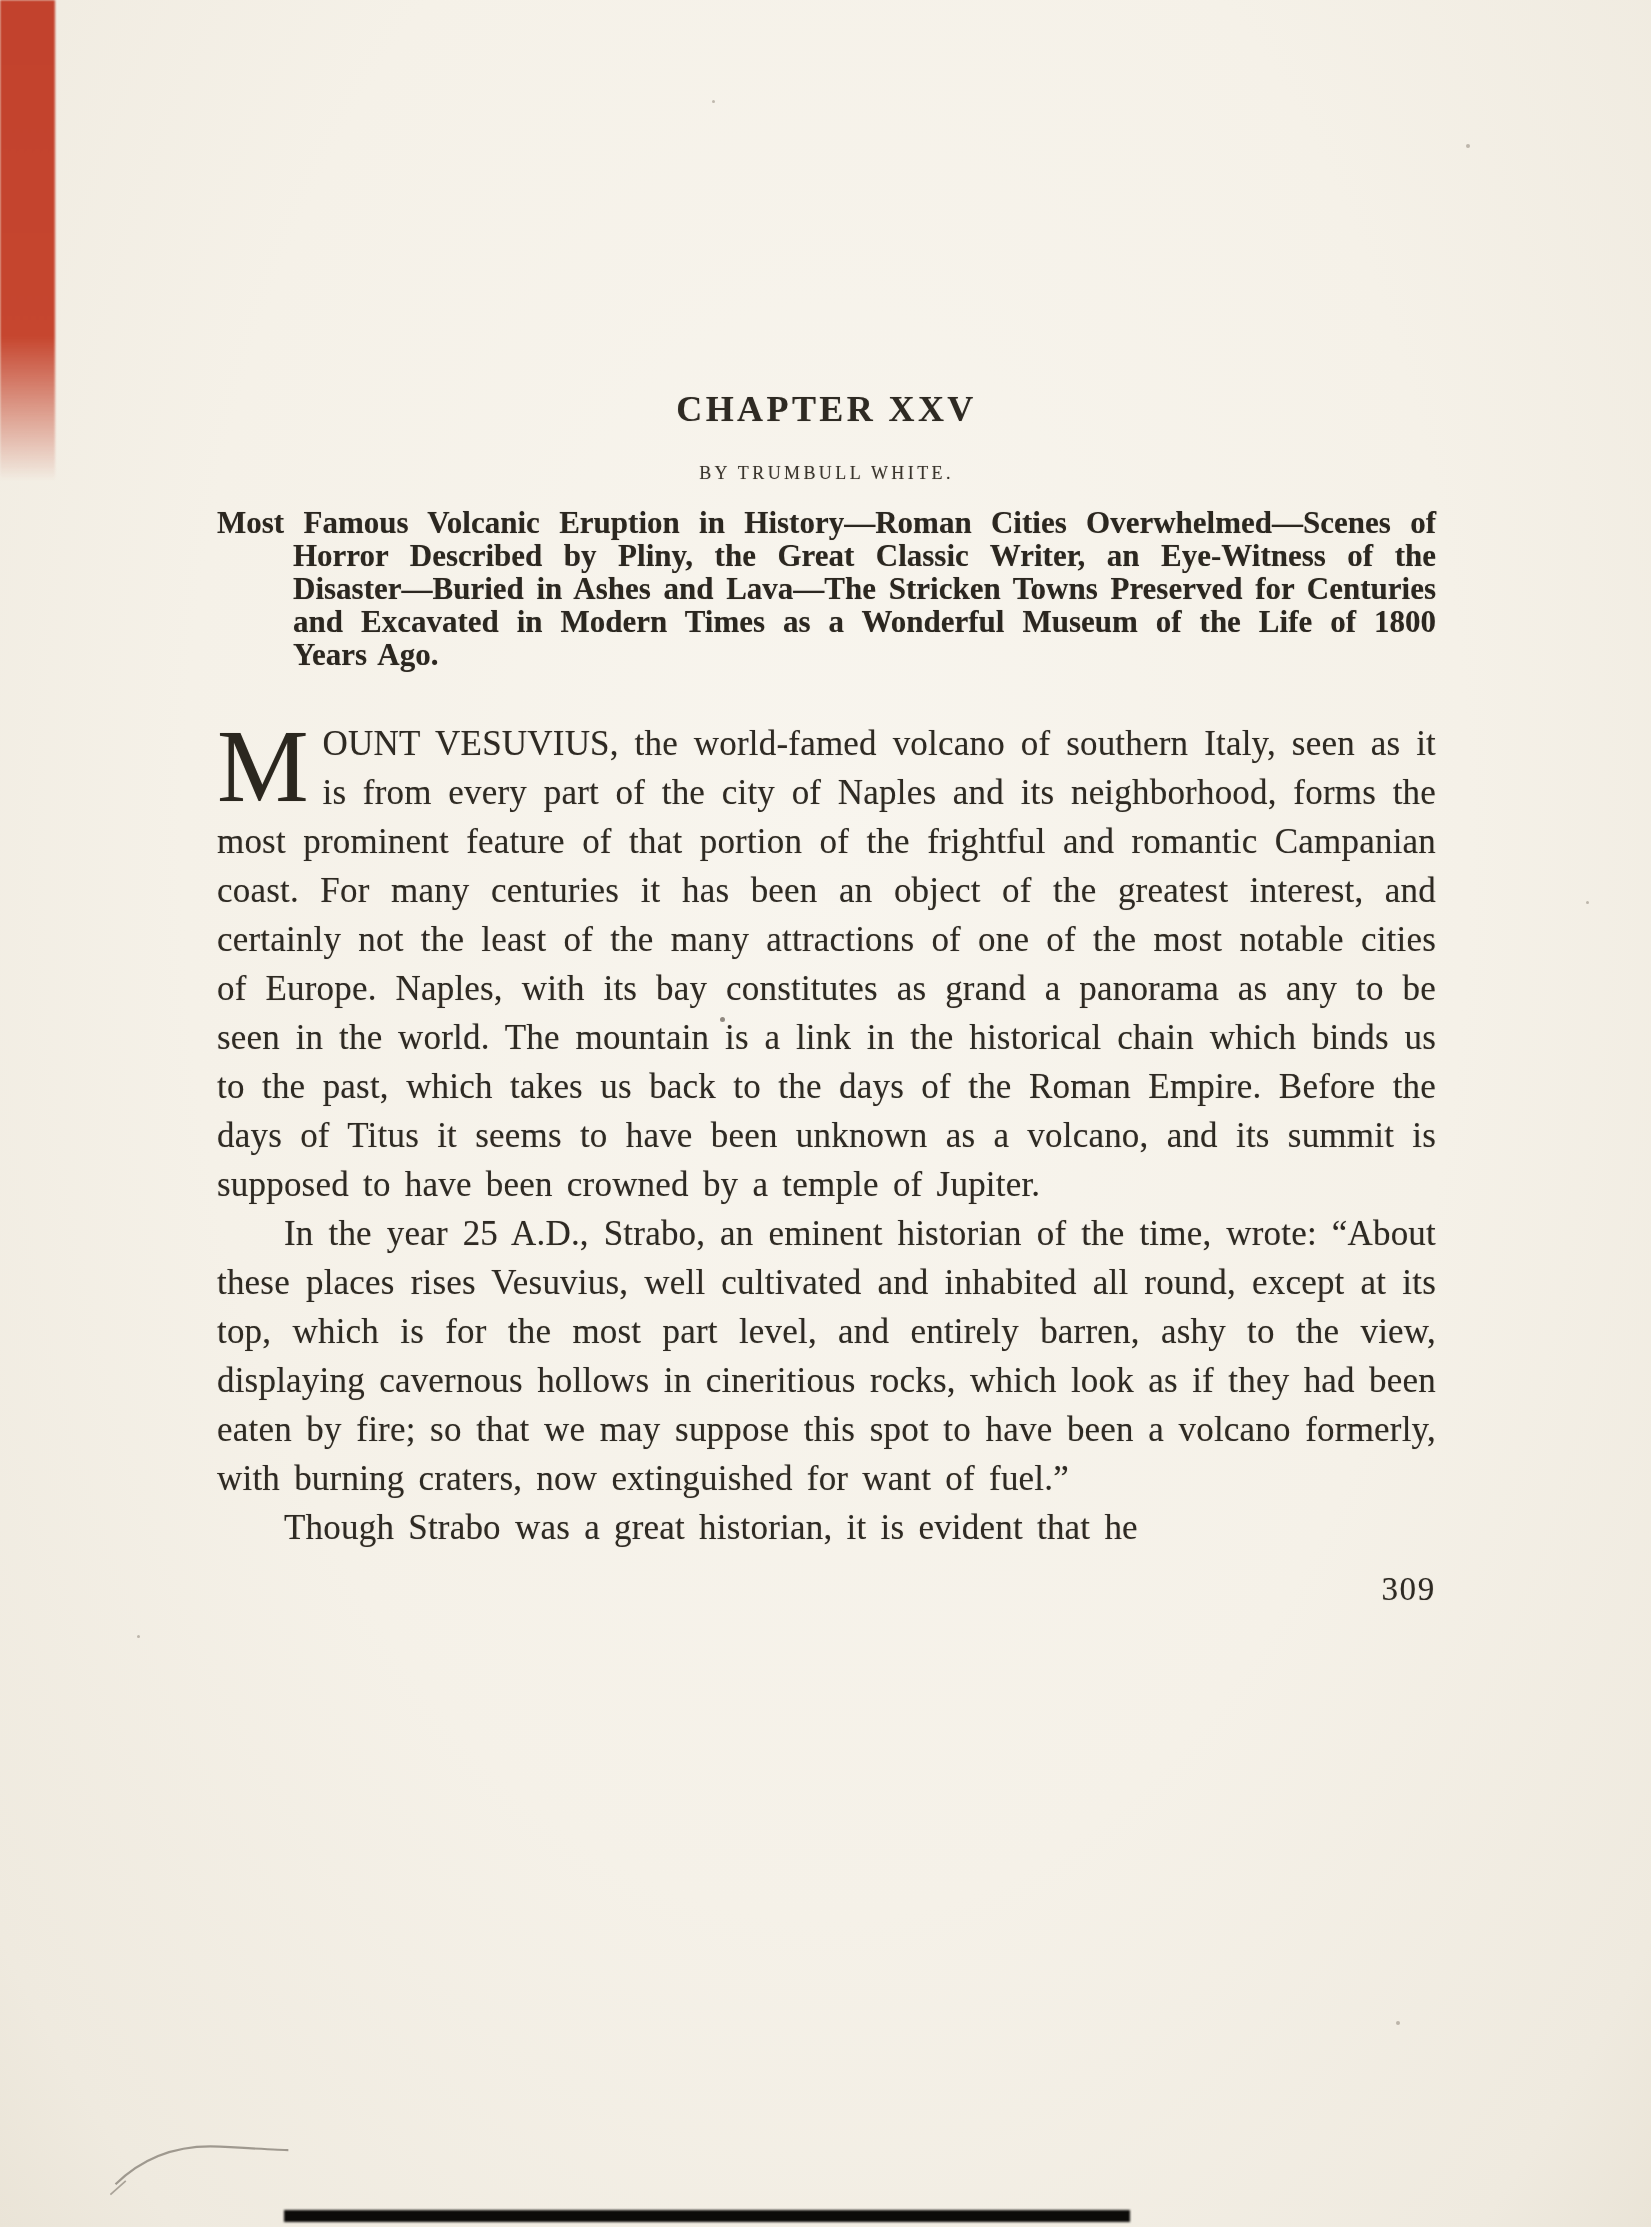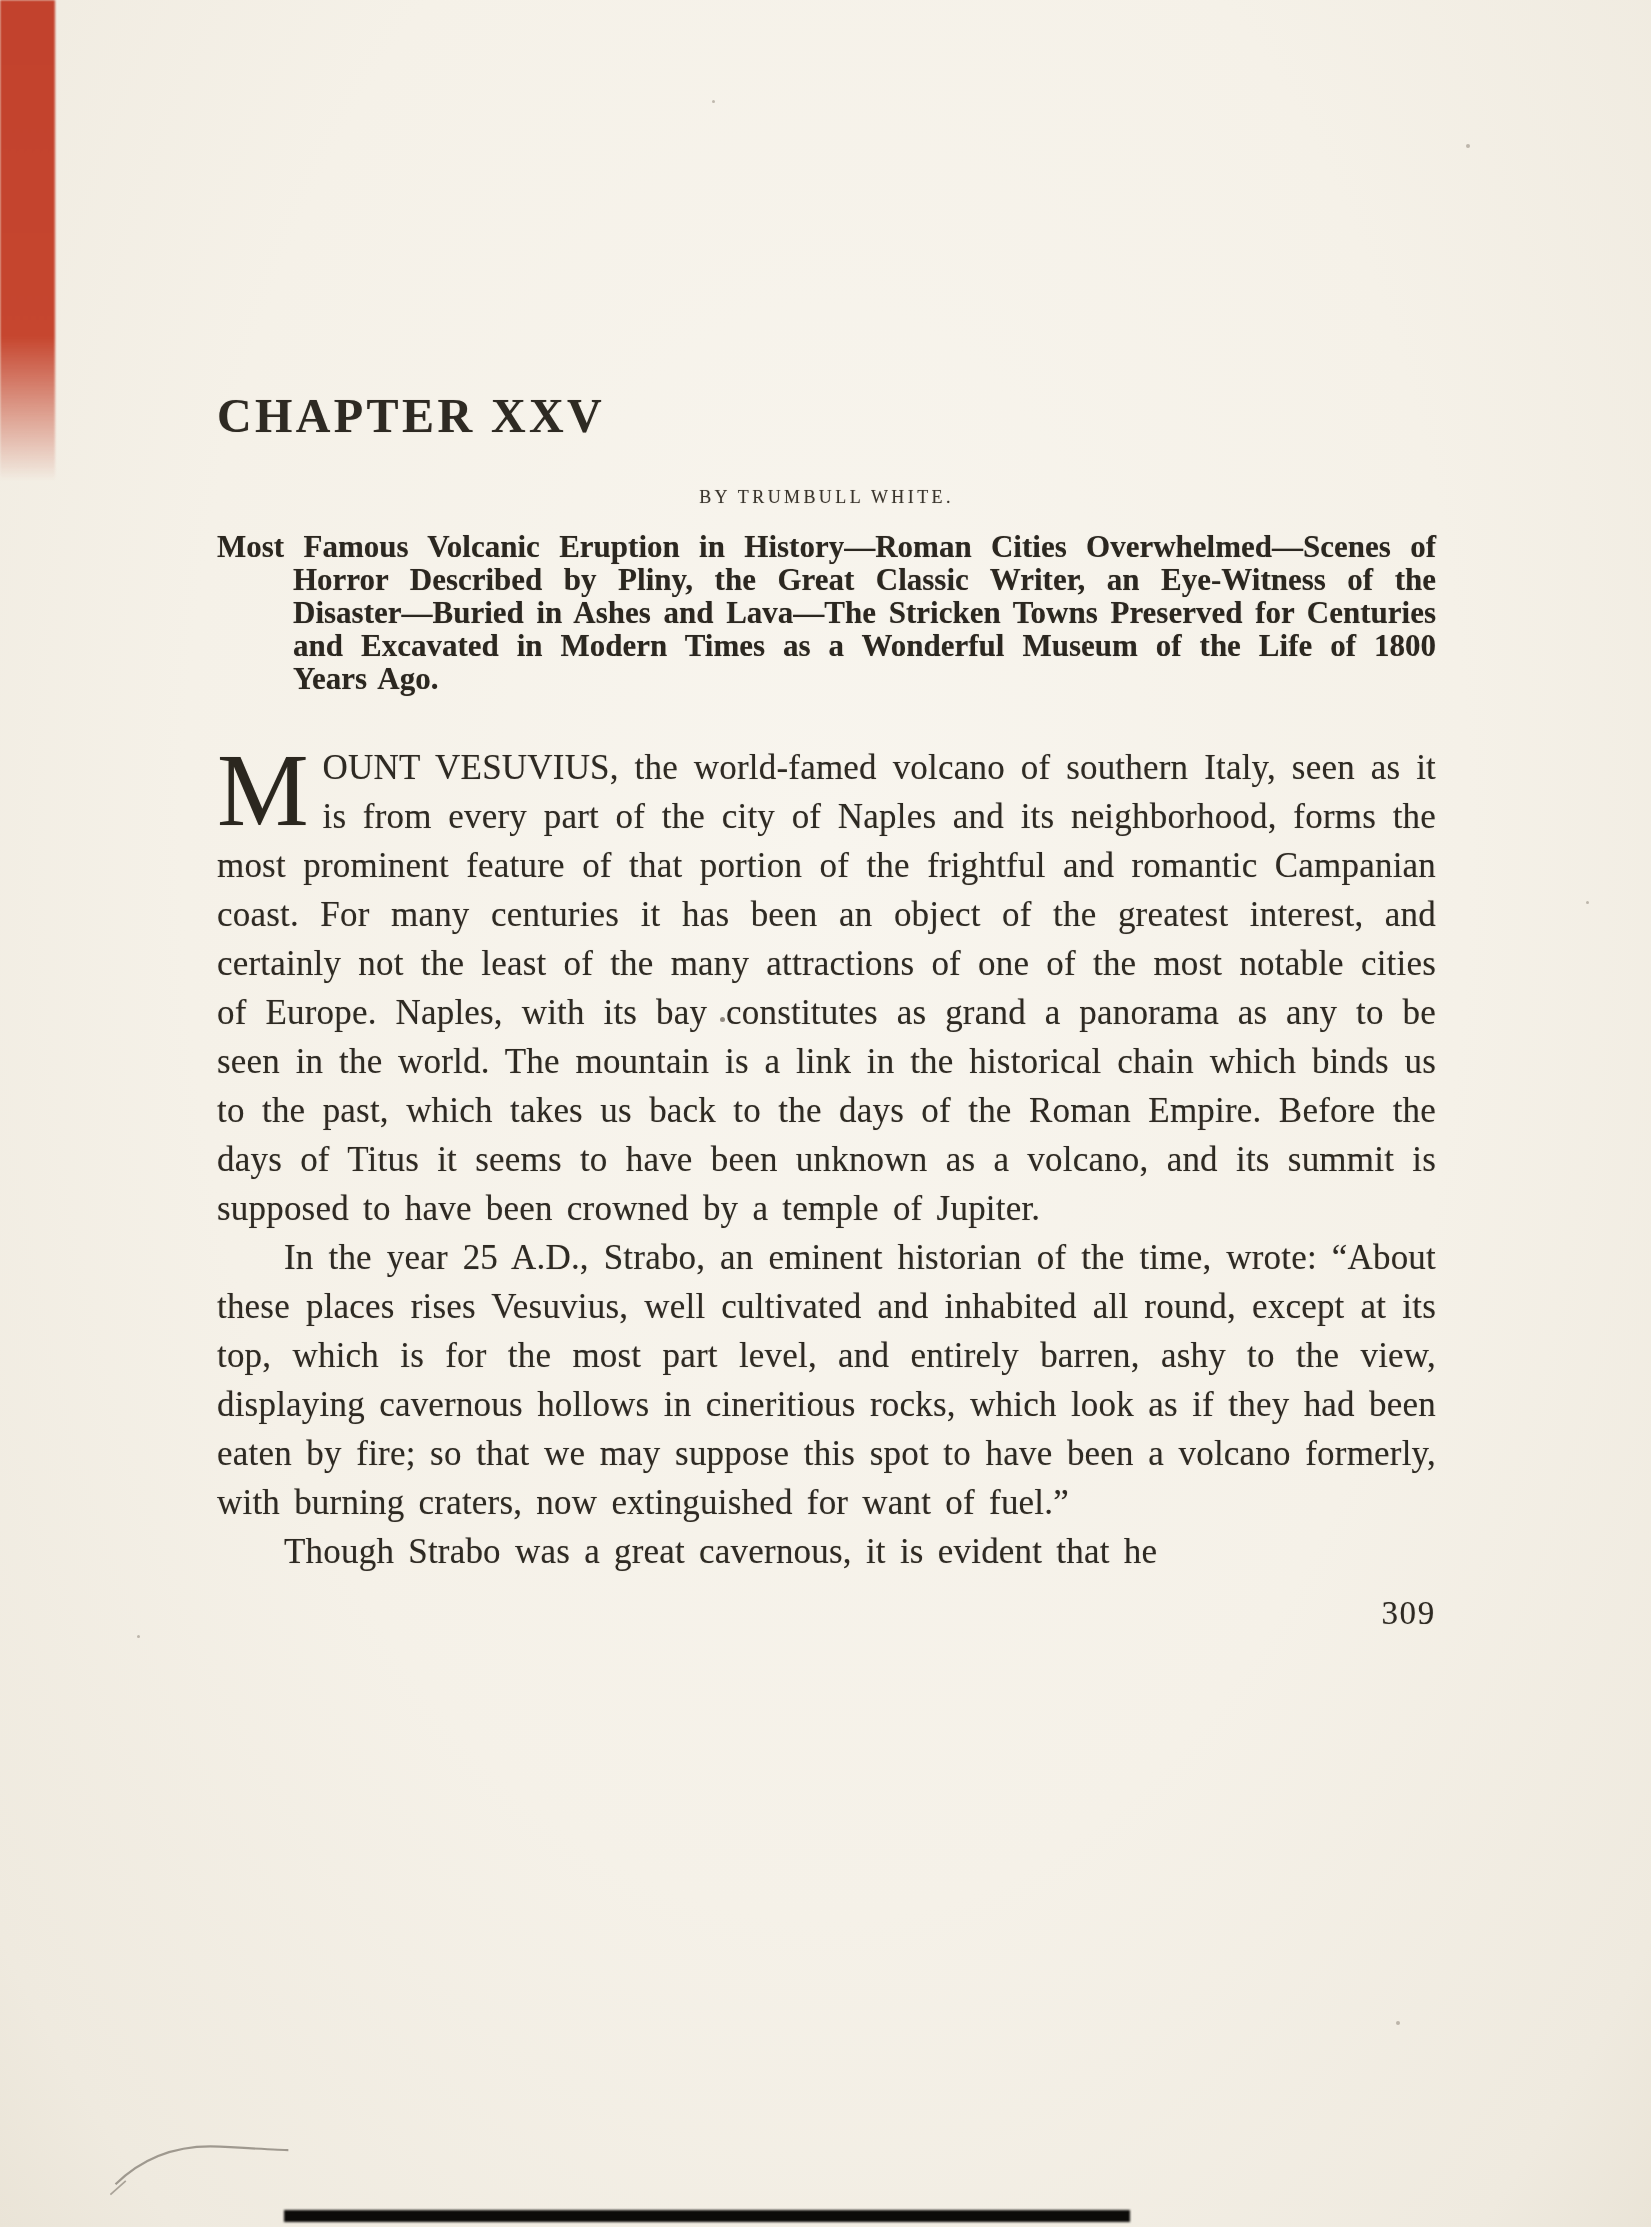--- a/index.html
+++ b/index.html
@@ -17,24 +17,25 @@
     font-family: "Liberation Serif", "DejaVu Serif", serif;
   }
   .content {
     position: absolute;
     left: 217px;
     top: 388px;
     width: 1219px;
     text-shadow: 0 0 1px rgba(60, 50, 40, 0.35);
   }
   .chapter {
-    margin: 0 0 44px 0;
-    font-size: 48px;
+    margin: 0 0 33px 0;
+    font-size: 36px;
     font-weight: 700;
     letter-spacing: 3.4px;
+    text-align: center;
   }
   .title {
     margin: 0 0 10.3px 0;
     font-size: 40px;
     font-weight: 400;
     letter-spacing: 0.9px;
     text-align: justify;
     text-align-last: justify;
     white-space: nowrap;
   }
@@ -125,21 +126,21 @@
 
   <div class="content">
     <h2 class="chapter">CHAPTER XXV</h2>
     <div class="byline">BY TRUMBULL WHITE.</div>
     <p class="summary">Most Famous Volcanic Eruption in History—Roman Cities Overwhelmed—Scenes of Horror Described by Pliny, the Great Classic Writer, an Eye-Witness of the Disaster—Buried in Ashes and Lava—The Stricken Towns Preserved for Centuries and Excavated in Modern Times as a Wonderful Museum of the Life of 1800 Years Ago.</p>
 
     <p class="body-para first"><span class="dropcap">M</span><span>OUNT VESUVIUS, the world-famed volcano of southern Italy, seen as it is from every part of the city of Naples and its neighborhood, forms the most prominent feature of that portion of the frightful and romantic Campanian coast.  For many centuries it has been an object of the greatest interest, and certainly not the least of the many attractions of one of the most notable cities of Europe.  Naples, with its bay constitutes as grand a panorama as any to be seen in the world.  The mountain is a link in the historical chain which binds us to the past, which takes us back to the days of the Roman Empire.  Before the days of Titus it seems to have been unknown as a volcano, and its summit is supposed to have been crowned by a temple of Jupiter.</span></p>
 
     <p class="body-para indent">In the year 25 A.D., Strabo, an eminent historian of the time, wrote: “About these places rises Vesuvius, well cultivated and inhabited all round, except at its top, which is for the most part level, and entirely barren, ashy to the view, displaying cavernous hollows in cineritious rocks, which look as if they had been eaten by fire; so that we may suppose this spot to have been a volcano formerly, with burning craters, now extinguished for want of fuel.”</p>
 
-    <p class="body-para indent">Though Strabo was a great cavernous, it is evident that he</p>
+    <p class="body-para indent">Though Strabo was a great historian, it is evident that he</p>
 
     <div class="page-number">309</div>
   </div>
 
   <svg class="pencil-mark" width="189" height="77" viewBox="0 0 220 90">
     <path d="M6,74 Q55,26 128,30 T208,34" fill="none" stroke="#8b857a" stroke-width="2.5" opacity="0.8"></path>
     <path d="M0,86 L18,70" fill="none" stroke="#8b857a" stroke-width="2" opacity="0.7"></path>
   </svg>
 
   <div class="speck s1"></div>

